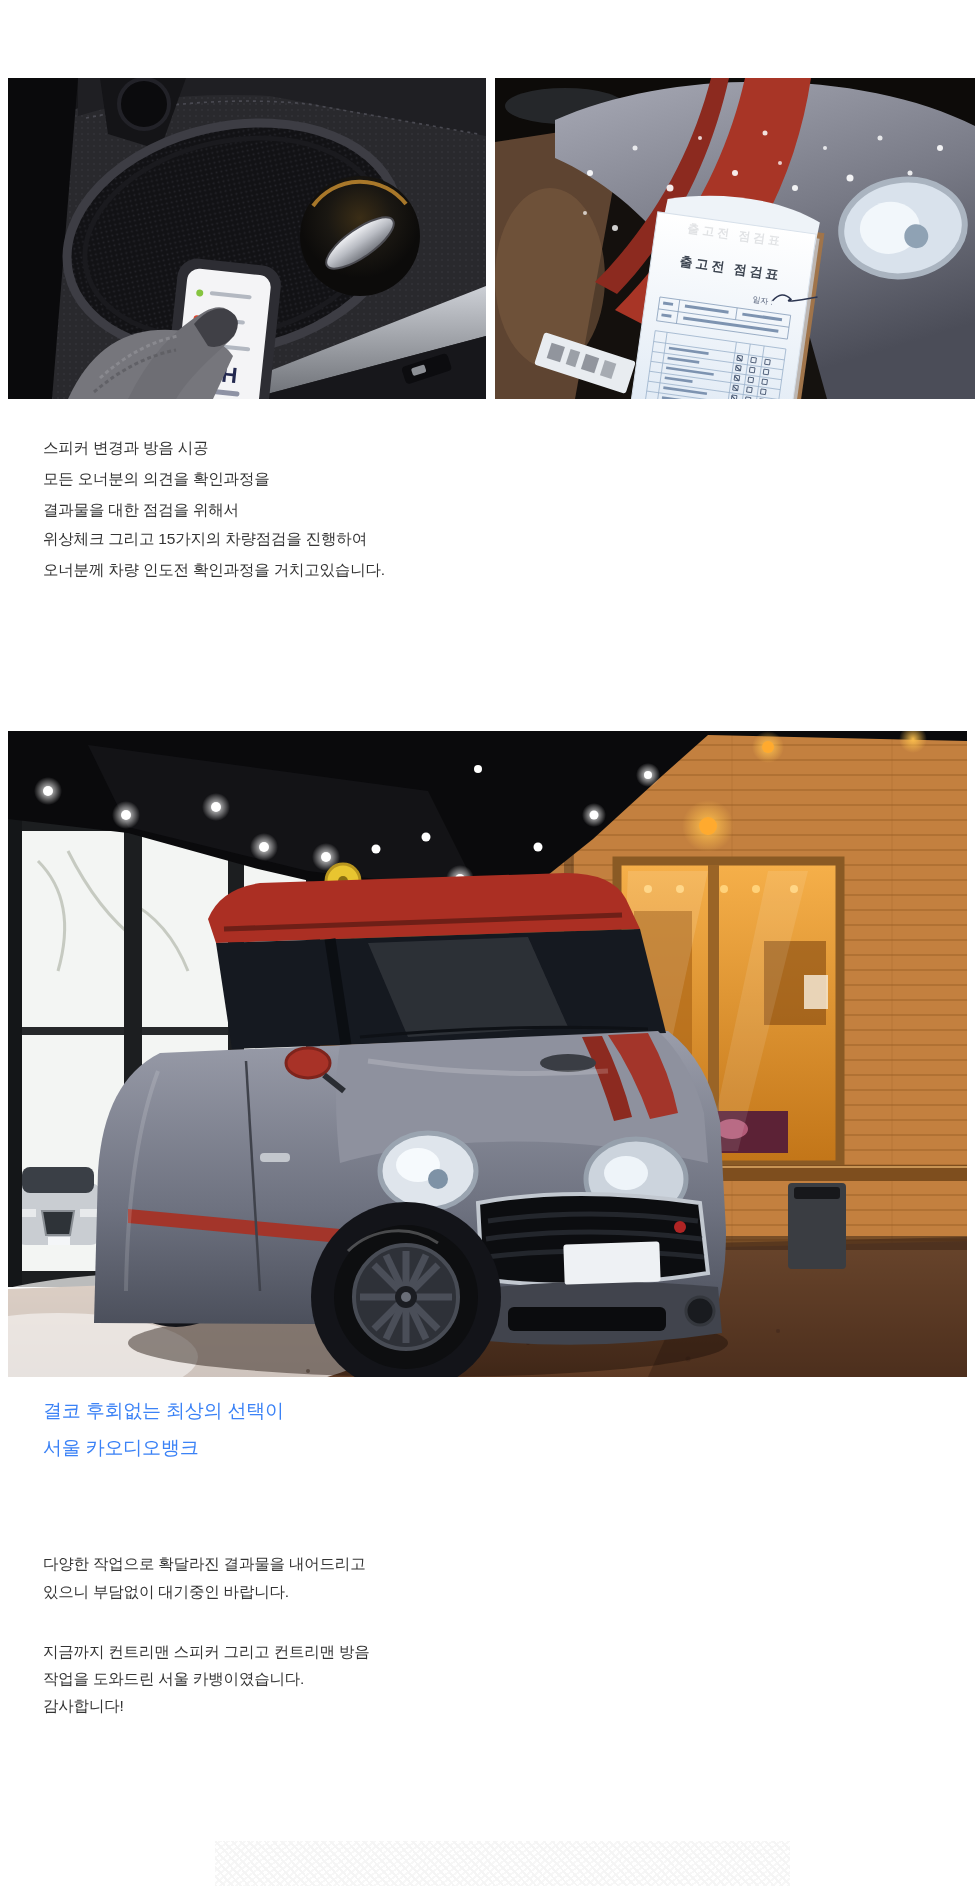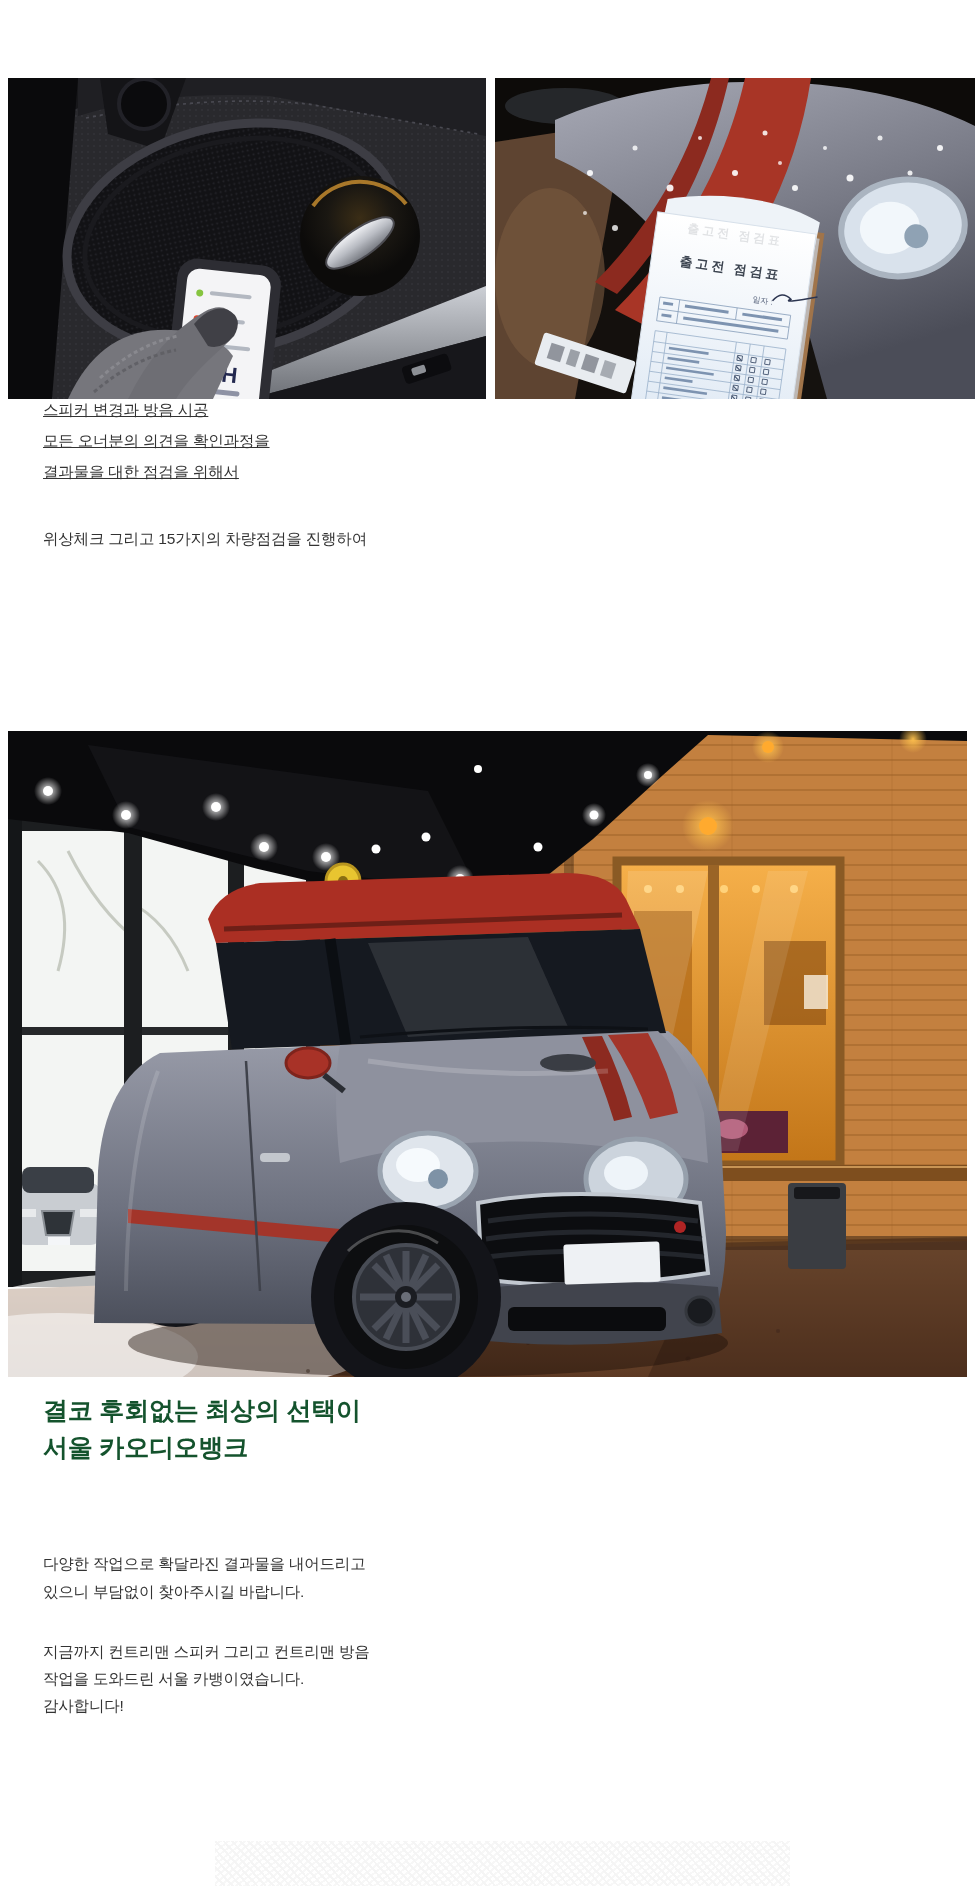--- a/index.html
+++ b/index.html
@@ -5,23 +5,23 @@
   html,body{margin:0;padding:0;background:#ffffff;}
   .page{position:relative;width:975px;height:1886px;background:#fff;overflow:hidden;
         font-family:"Liberation Sans",sans-serif;}
   .photo{position:absolute;overflow:hidden;background:#111;}
   .photo svg{display:block;width:100%;height:100%;}
   #photo-door{left:8px;top:78px;width:478px;height:321px;}
   #photo-hood{left:495px;top:78px;width:480px;height:321px;}
   #photo-showroom{left:8px;top:731px;width:959px;height:646px;}
   .tblock{position:absolute;left:43px;color:#333333;font-size:15.5px;line-height:31px;
           letter-spacing:-0.2px;white-space:nowrap;}
-  #block-intro{top:394px;text-decoration:underline;}
+  #block-intro{top:432px;}
   #block-process{top:523px;}
-  #block-highlight{top:1392px;color:#14532d;font-weight:bold;font-size:25px;line-height:37px;}
+  #block-highlight{top:1392px;color:#3b82f6;font-weight:normal;font-size:19px;line-height:37px;}
   #block-closing-a{top:1521px;line-height:27.5px;margin-top:29px;}
   #block-closing-b{top:1638px;line-height:27px;}
   .faint-strip{position:absolute;left:215px;top:1841px;width:575px;height:45px;opacity:.5;
      background:
        repeating-linear-gradient(47deg,#ececec 0 2px,transparent 2px 6px),
        repeating-linear-gradient(-38deg,#f1f1f1 0 2px,transparent 2px 5px);
      filter:blur(.6px);}
 </style>
 </head>
 <body>
@@ -229,20 +229,21 @@
     </svg>
   </div>
 
   <div class="tblock" id="block-intro">
     <div>스피커 변경과 방음 시공</div>
     <div>모든 오너분의 의견을 확인과정을</div>
     <div>결과물을 대한 점검을 위해서</div>
   </div>
   <div class="tblock" id="block-process">
     <div>위상체크 그리고 15가지의 차량점검을 진행하여</div>
+    <div>오너분께 차량 인도전 확인과정을 거치고있습니다.</div>
   </div>
 
   <div class="photo" id="photo-showroom">
     <svg viewBox="0 0 959 646" preserveAspectRatio="none">
       <defs>
         <pattern id="planks" width="160" height="15" patternUnits="userSpaceOnUse">
           <rect width="160" height="15" fill="#bd7c3e"></rect>
           <line x1="0" y1="14" x2="160" y2="14" stroke="#7a4714" stroke-width="1.4" opacity="0.55"></line>
           <line x1="84" y1="0" x2="84" y2="15" stroke="#7a4714" stroke-width="1" opacity="0.25"></line>
         </pattern>
@@ -446,21 +447,21 @@
       </g>
     </svg>
   </div>
 
   <div class="tblock" id="block-highlight">
     <div>결코 후회없는 최상의 선택이</div>
     <div>서울 카오디오뱅크</div>
   </div>
   <div class="tblock" id="block-closing-a">
     <div>다양한 작업으로 확달라진 결과물을 내어드리고</div>
-    <div>있으니 부담없이 찾아주시길 바랍니다.</div>
+    <div>있으니 부담없이 대기중인 바랍니다.</div>
   </div>
   <div class="tblock" id="block-closing-b">
     <div>지금까지 컨트리맨 스피커 그리고 컨트리맨 방음</div>
     <div>작업을 도와드린 서울 카뱅이였습니다.</div>
     <div>감사합니다!</div>
   </div>
 
   <div class="faint-strip"></div>
 </div>
 

